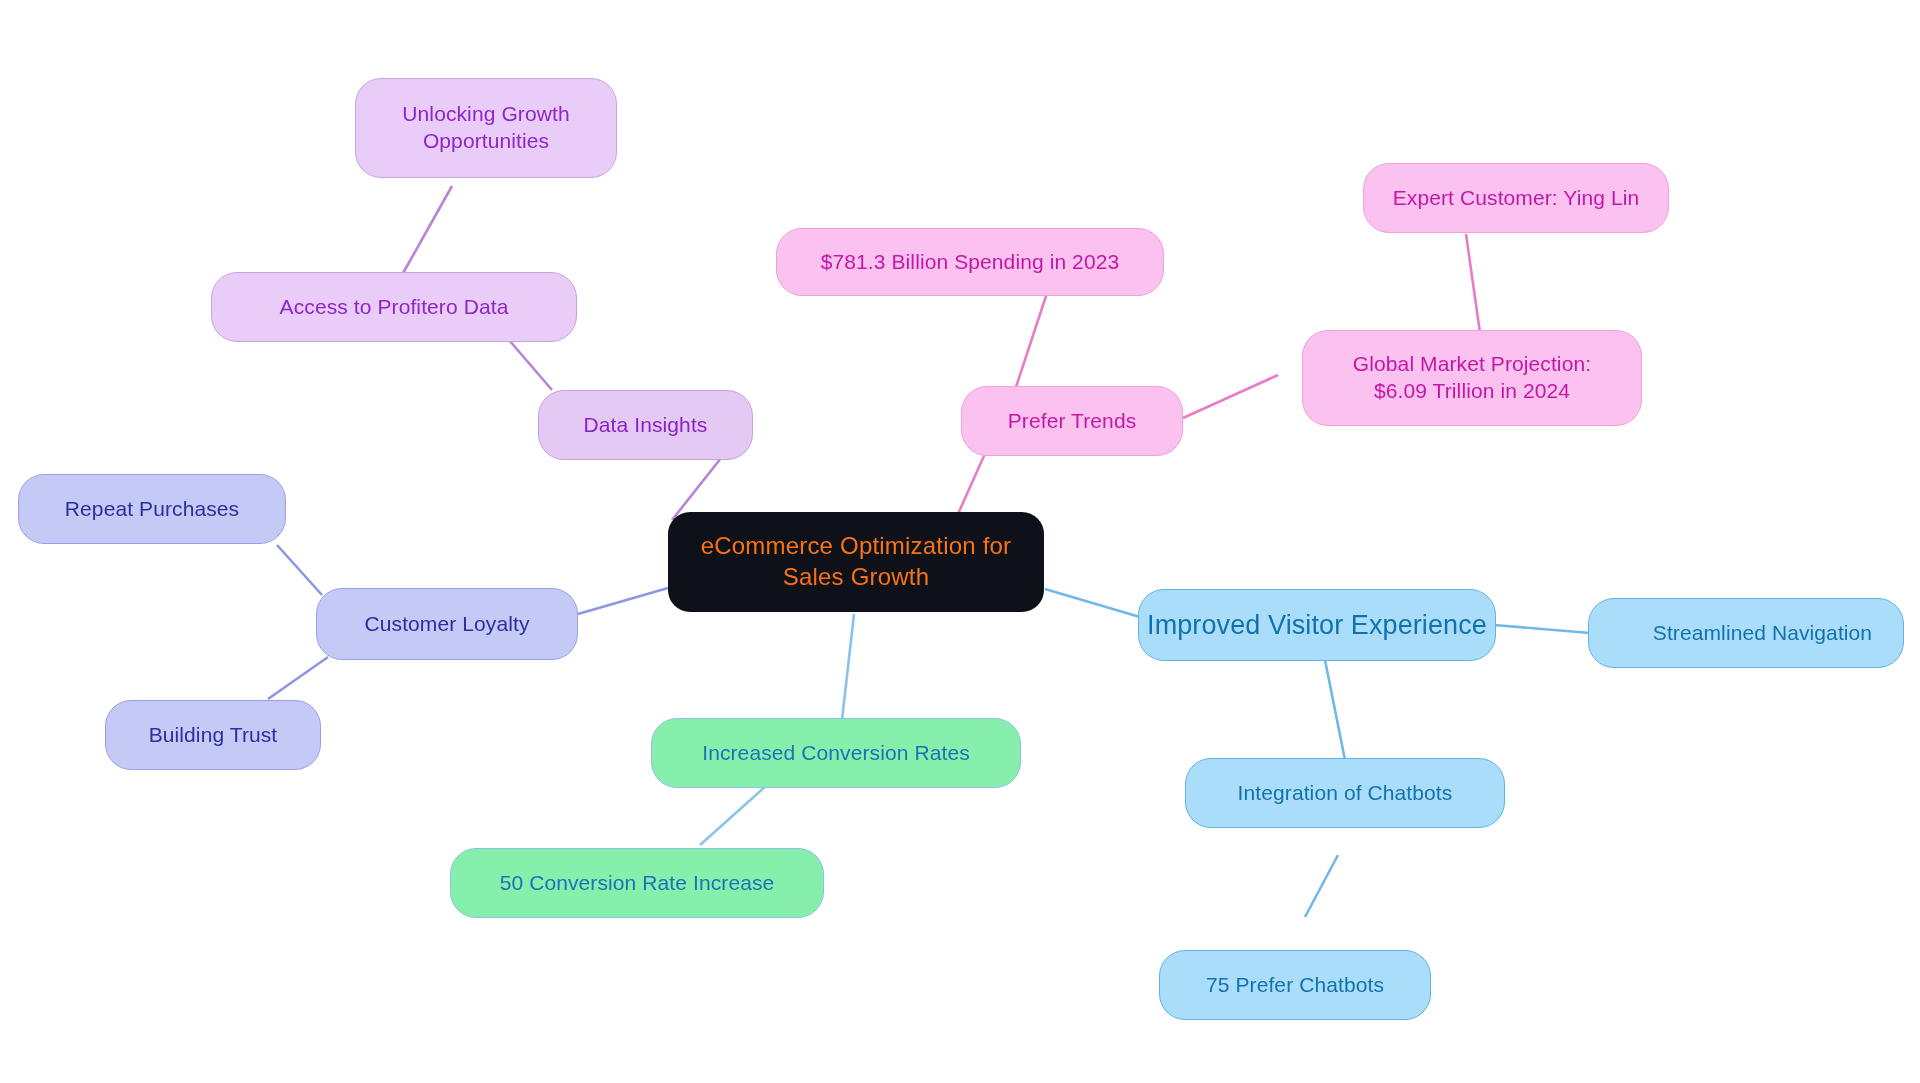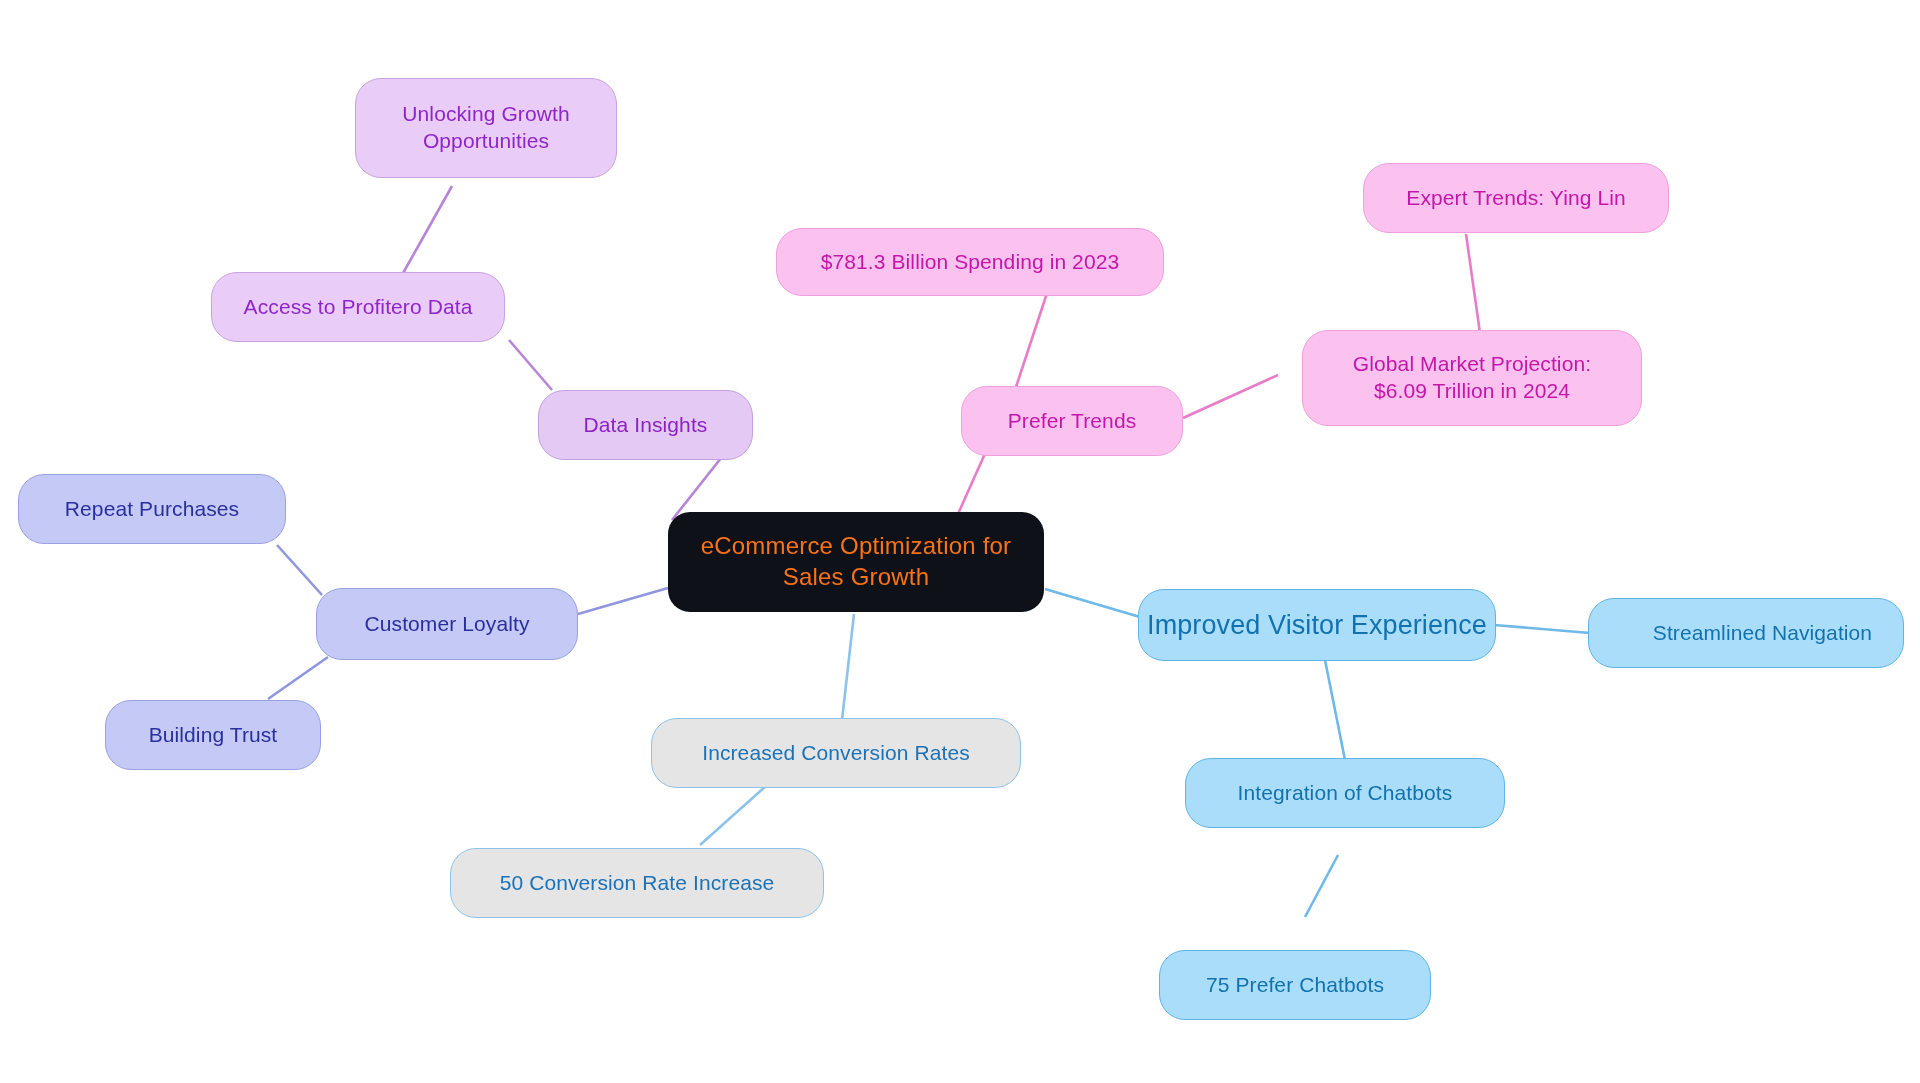--- a/index.html
+++ b/index.html
@@ -42,21 +42,21 @@
     border: none;
     background: #0e1117;
     color: #f97316;
     font-size: 24px;
     letter-spacing: 0.2px;
   }
   .n-purple      { background:#e9ccf7; border-color:#c9a3e0; color:#8e26c9; }
   .n-purple-soft { background:#e4c9f5; border-color:#c4a0dd; color:#8b23c4; }
   .n-pink        { background:#fbc2f0; border-color:#f09ede; color:#c417a8; }
   .n-periwinkle  { background:#c5c9f5; border-color:#9aa0e4; color:#2a2f9e; }
-  .n-blue        { background:#e5e5e5; border-color:#8cc3ea; color:#1a72b8; }
+  .n-blue        { background:#86efac; border-color:#8cc3ea; color:#1a72b8; }
   .n-blue-strong { background:#aaddfa; border-color:#5fb4e6; color:#1272ae; }
 </style>
 </head>
 <body>
 
 <div id="canvas">
 
   <svg id="edges" viewBox="0 0 1920 1083">
 
     <path d="M 945 543 L 1000 420" fill="none" stroke="#e87cc8" stroke-width="2.6"></path>
@@ -88,27 +88,27 @@
     <path d="M 1494 625 L 1590 633" fill="none" stroke="#6fb9e8" stroke-width="2.6"></path>
 
     <path d="M 1325 660 L 1345 760" fill="none" stroke="#6fb9e8" stroke-width="2.6"></path>
 
     <path d="M 1338 855 L 1305 917" fill="none" stroke="#6fb9e8" stroke-width="2.6"></path>
   </svg>
 
   <div class="node n-purple" style="left:355px; top:78px; width:262px; height:100px; font-size:21px;">Unlocking Growth
 Opportunities</div>
 
-  <div class="node n-purple" style="left:211px; top:272px; width:294px; height:70px; font-size:21px;">Access to Profitero Data</div>
+  <div class="node n-purple" style="left:211px; top:272px; width:366px; height:70px; font-size:21px;">Access to Profitero Data</div>
 
   <div class="node n-purple-soft" style="left:538px; top:390px; width:215px; height:70px; font-size:21px;">Data Insights</div>
 
   <div class="node n-pink" style="left:776px; top:228px; width:388px; height:68px; font-size:21px;">$781.3 Billion Spending in 2023</div>
 
-  <div class="node n-pink" style="left:1363px; top:163px; width:306px; height:70px; font-size:21px;">Expert Trends: Ying Lin</div>
+  <div class="node n-pink" style="left:1363px; top:163px; width:306px; height:70px; font-size:21px;">Expert Customer: Ying Lin</div>
 
   <div class="node n-pink" style="left:1278px; top:330px; width:340px; height:96px; font-size:21px;margin-left:24px;">Global Market Projection:
 $6.09 Trillion in 2024</div>
 
   <div class="node n-pink" style="left:961px; top:386px; width:222px; height:70px; font-size:21px;">Prefer Trends</div>
 
   <div class="node root" style="left:668px; top:512px; width:376px; height:100px;">eCommerce Optimization for
 Sales Growth</div>
 
   <div class="node n-periwinkle" style="left:18px; top:474px; width:268px; height:70px; font-size:21px;">Repeat Purchases</div>

